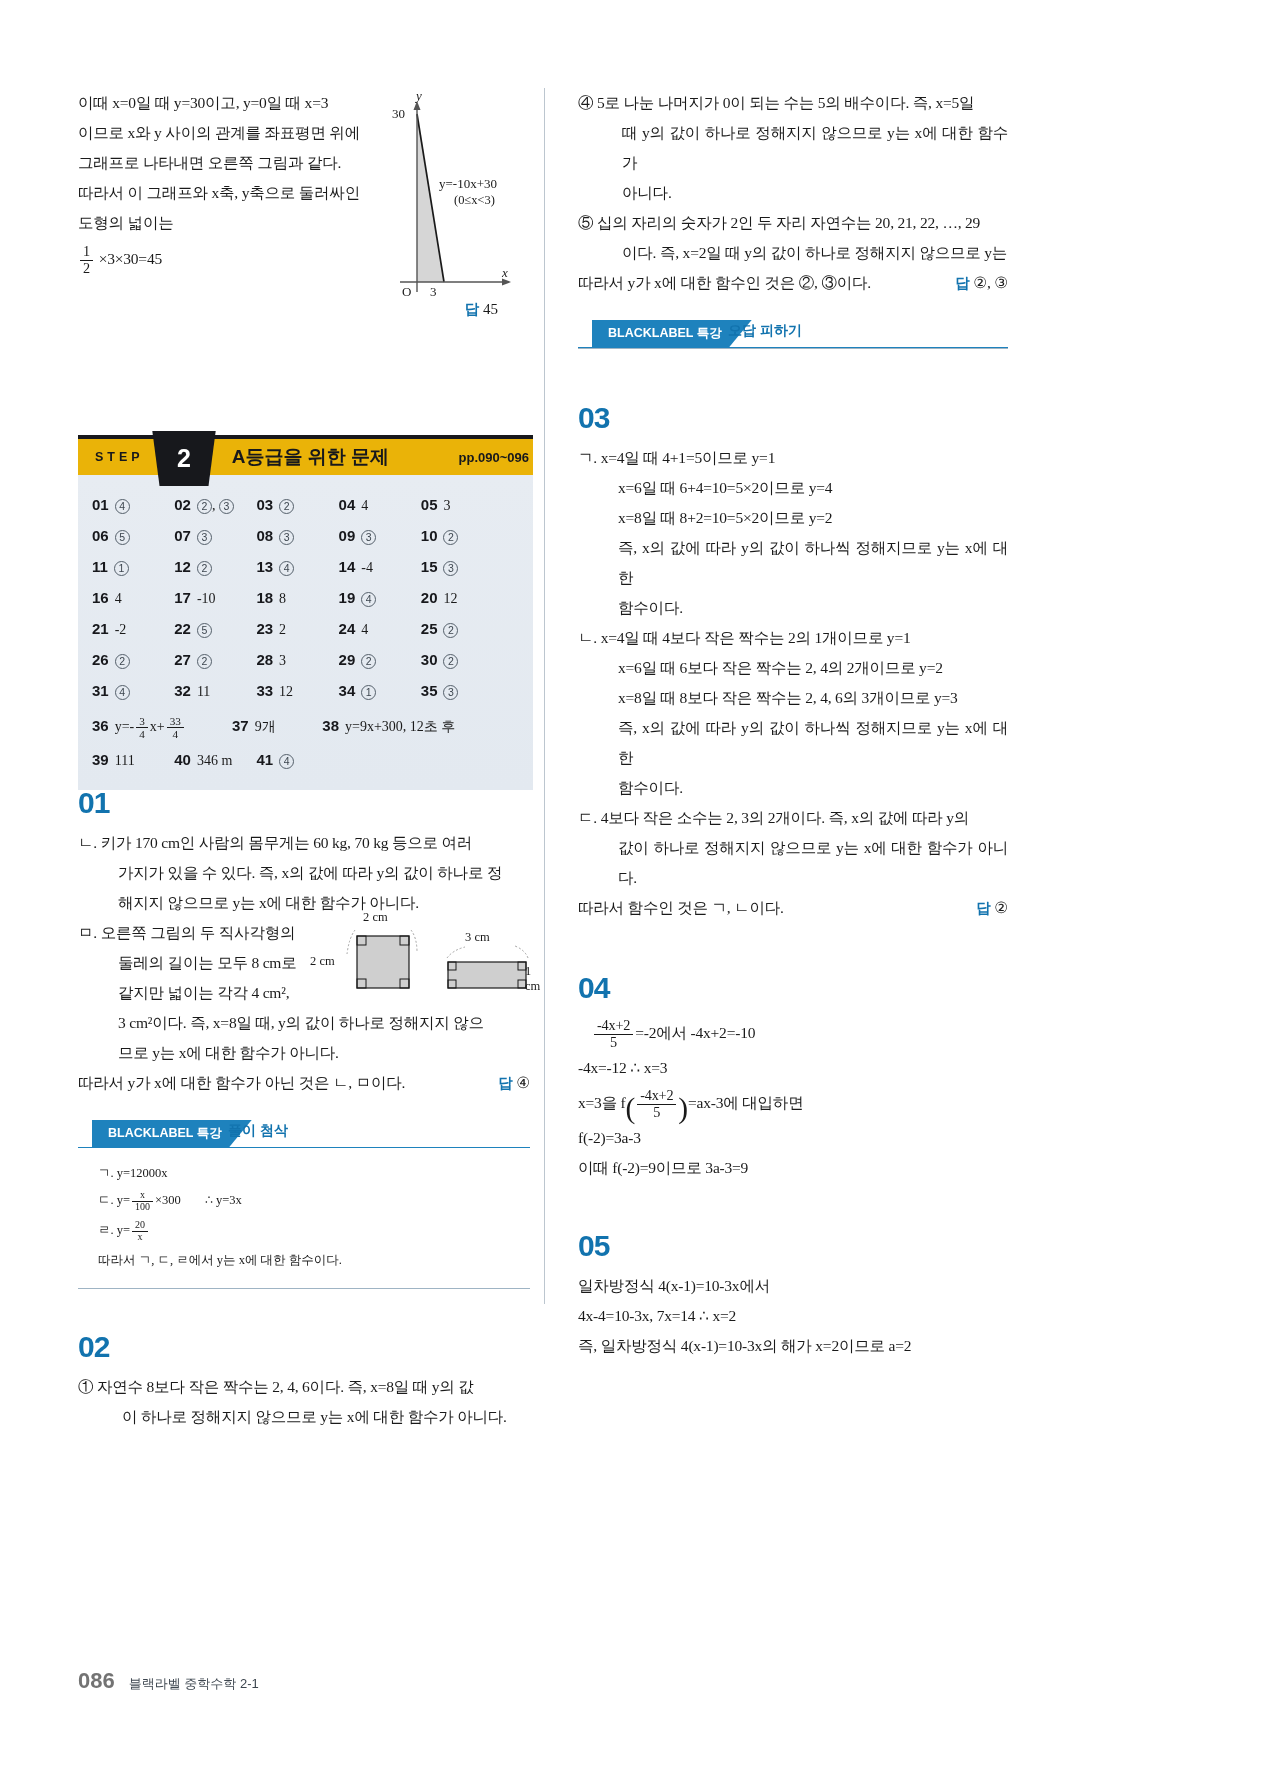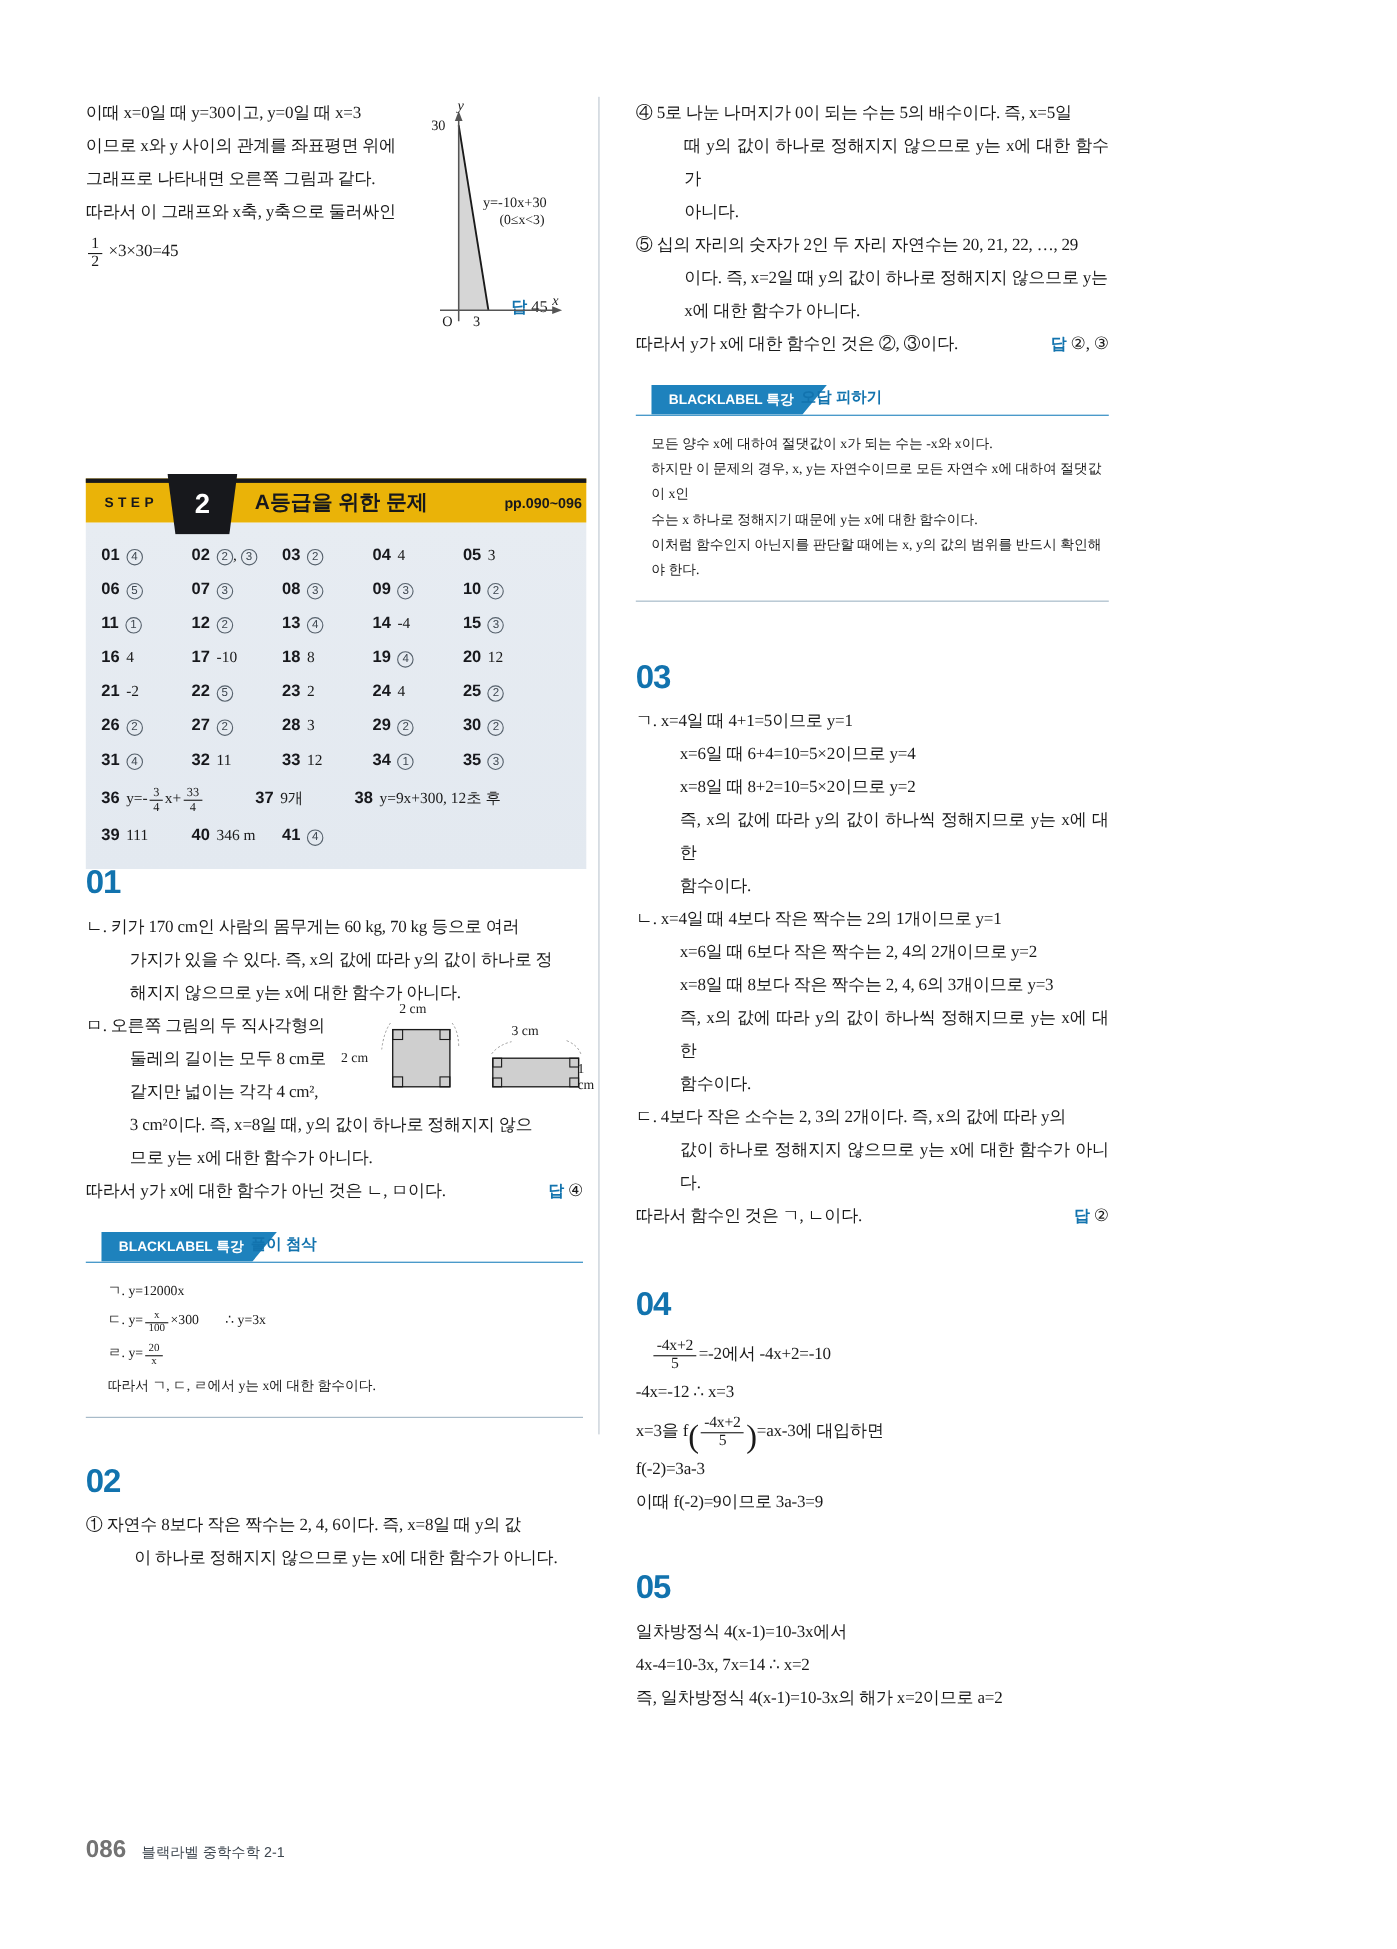--- a/index.html
+++ b/index.html
@@ -144,20 +144,21 @@
 
   <div class="col-divider"></div>
 
   <div class="col col-left">
 
     <div class="p" style="width:320px;">
       <div>이때 x=0일 때 y=30이고, y=0일 때 x=3</div>
       <div>이므로 x와 y 사이의 관계를 좌표평면 위에</div>
       <div>그래프로 나타내면 오른쪽 그림과 같다.</div>
       <div>따라서 이 그래프와 x축, y축으로 둘러싸인</div>
+      <div>도형의 넓이는</div>
       <div style="margin-top:6px;">
         <span class="frac"><span class="num">1</span><span class="den">2</span></span>
         <span>×3×30=45</span>
       </div>
     </div>
 
     <div class="ansline" style="margin-top:24px;width:420px;">
       <span class="ans">답</span>
       <span>45</span>
     </div>
@@ -338,43 +339,36 @@
 
     <div class="p hang2">
       <div>④ 5로 나눈 나머지가 0이 되는 수는 5의 배수이다. 즉, x=5일</div>
       <div style="text-indent:0;padding-left:22px;">때 y의 값이 하나로 정해지지 않으므로 y는 x에 대한 함수가</div>
       <div style="text-indent:0;padding-left:22px;">아니다.</div>
     </div>
 
     <div class="p hang2">
       <div>⑤ 십의 자리의 숫자가 2인 두 자리 자연수는 20, 21, 22, …, 29</div>
       <div style="text-indent:0;padding-left:22px;">이다. 즉, x=2일 때 y의 값이 하나로 정해지지 않으므로 y는</div>
-      <div style="text-indent:0;padding-left:22px;">x에 대한 함수가 아니다.</div>
     </div>
 
     <div class="p ansrow">
       <span>따라서 y가 x에 대한 함수인 것은 ②, ③이다.</span>
       <span>
         <span class="ans">답</span>
         <span>②, ③</span>
       </span>
     </div>
 
     <div class="bl" style="margin-top:22px;">
       <div class="bl-tabs">
         <span class="bl-tag">BLACKLABEL 특강</span>
         <span class="bl-sub">오답 피하기</span>
       </div>
       <div class="bl-rule"></div>
-      <div class="bl-body" style="padding-left:14px;">
-        <span class="l">모든 양수 x에 대하여 절댓값이 x가 되는 수는 -x와 x이다.</span>
-        <span class="l">하지만 이 문제의 경우, x, y는 자연수이므로 모든 자연수 x에 대하여 절댓값이 x인</span>
-        <span class="l">수는 x 하나로 정해지기 때문에 y는 x에 대한 함수이다.</span>
-        <span class="l">이처럼 함수인지 아닌지를 판단할 때에는 x, y의 값의 범위를 반드시 확인해야 한다.</span>
-      </div>
       <div class="bl-bottom"></div>
     </div>
 
     <div style="margin-top:52px;">
       <div class="secnum">03</div>
 
       <div class="p hang">
         <div>ㄱ. x=4일 때 4+1=5이므로 y=1</div>
         <div class="ind" style="text-indent:0;">x=6일 때 6+4=10=5×2이므로 y=4</div>
         <div class="ind" style="text-indent:0;">x=8일 때 8+2=10=5×2이므로 y=2</div>

